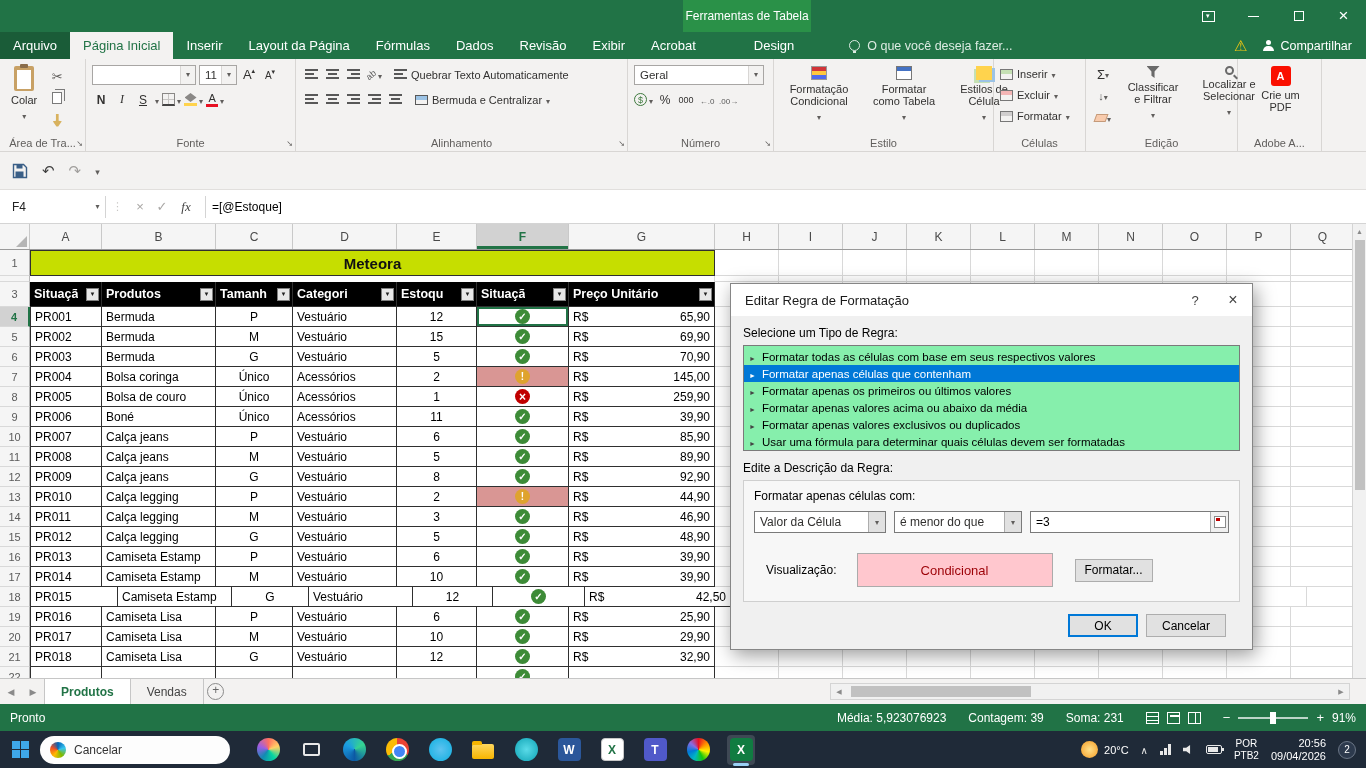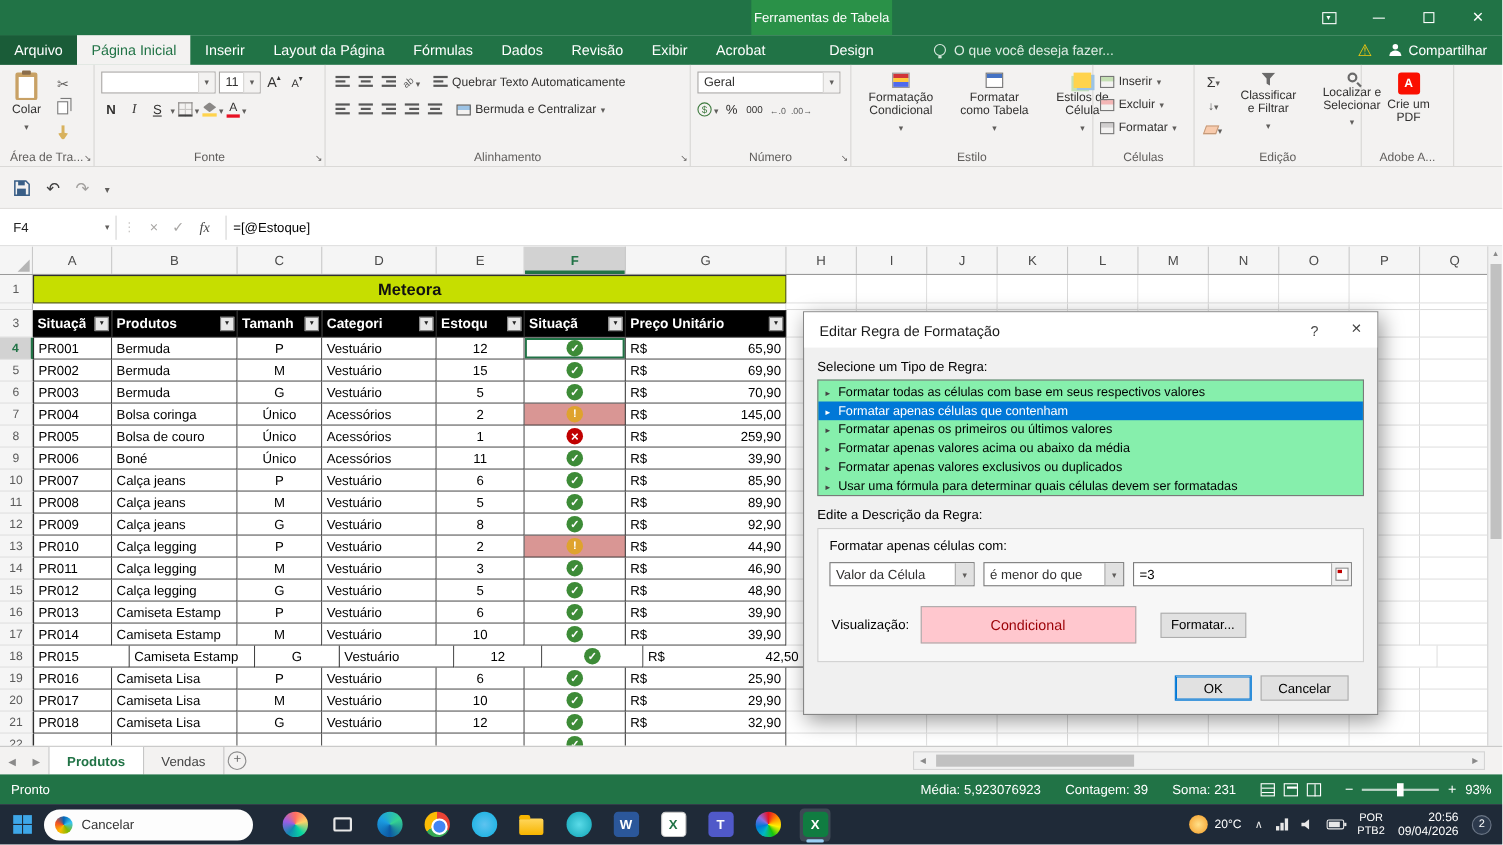--- a/index.html
+++ b/index.html
@@ -1178,21 +1178,21 @@
           <div class="pcombo w2">
               <span class="combo-text">é menor do que</span>
               <span class="combo-btn"></span>
             </div>
           <div class="valuebox">
               <span class="vtext">=3</span>
               <span class="rangepick"></span>
             </div>
         </div>
         <div class="preview-row">
-          <span class="dlg-label" style="margin:2px">Visualização:</span>
+          <span class="dlg-label" style="margin:12px">Visualização:</span>
           <div class="preview-box">Condicional</div>
           <div class="btn fmt-btn">Formatar...</div>
         </div>
       </div>
       <div class="dlg-footer">
         <div class="btn ok-btn">OK</div>
         <div class="btn cancel-btn">Cancelar</div>
       </div>
     </div>
   </div>
@@ -1220,21 +1220,21 @@
         <span class="vi v1"></span>
         <span class="vi v2"></span>
         <span class="vi v3"></span>
       </div>
       <div class="zoomer">
         <span class="z-sign">−</span>
         <div class="z-track">
             <div class="z-thumb"></div>
           </div>
         <span class="z-sign">+</span>
-        <span>93%</span>
+        <span>91%</span>
       </div>
     </div>
   </div>
 
   <div class="taskbar">
     <div class="startbtn">
         <span class="i-win">
           <span></span>
           <span></span>
           <span></span>

